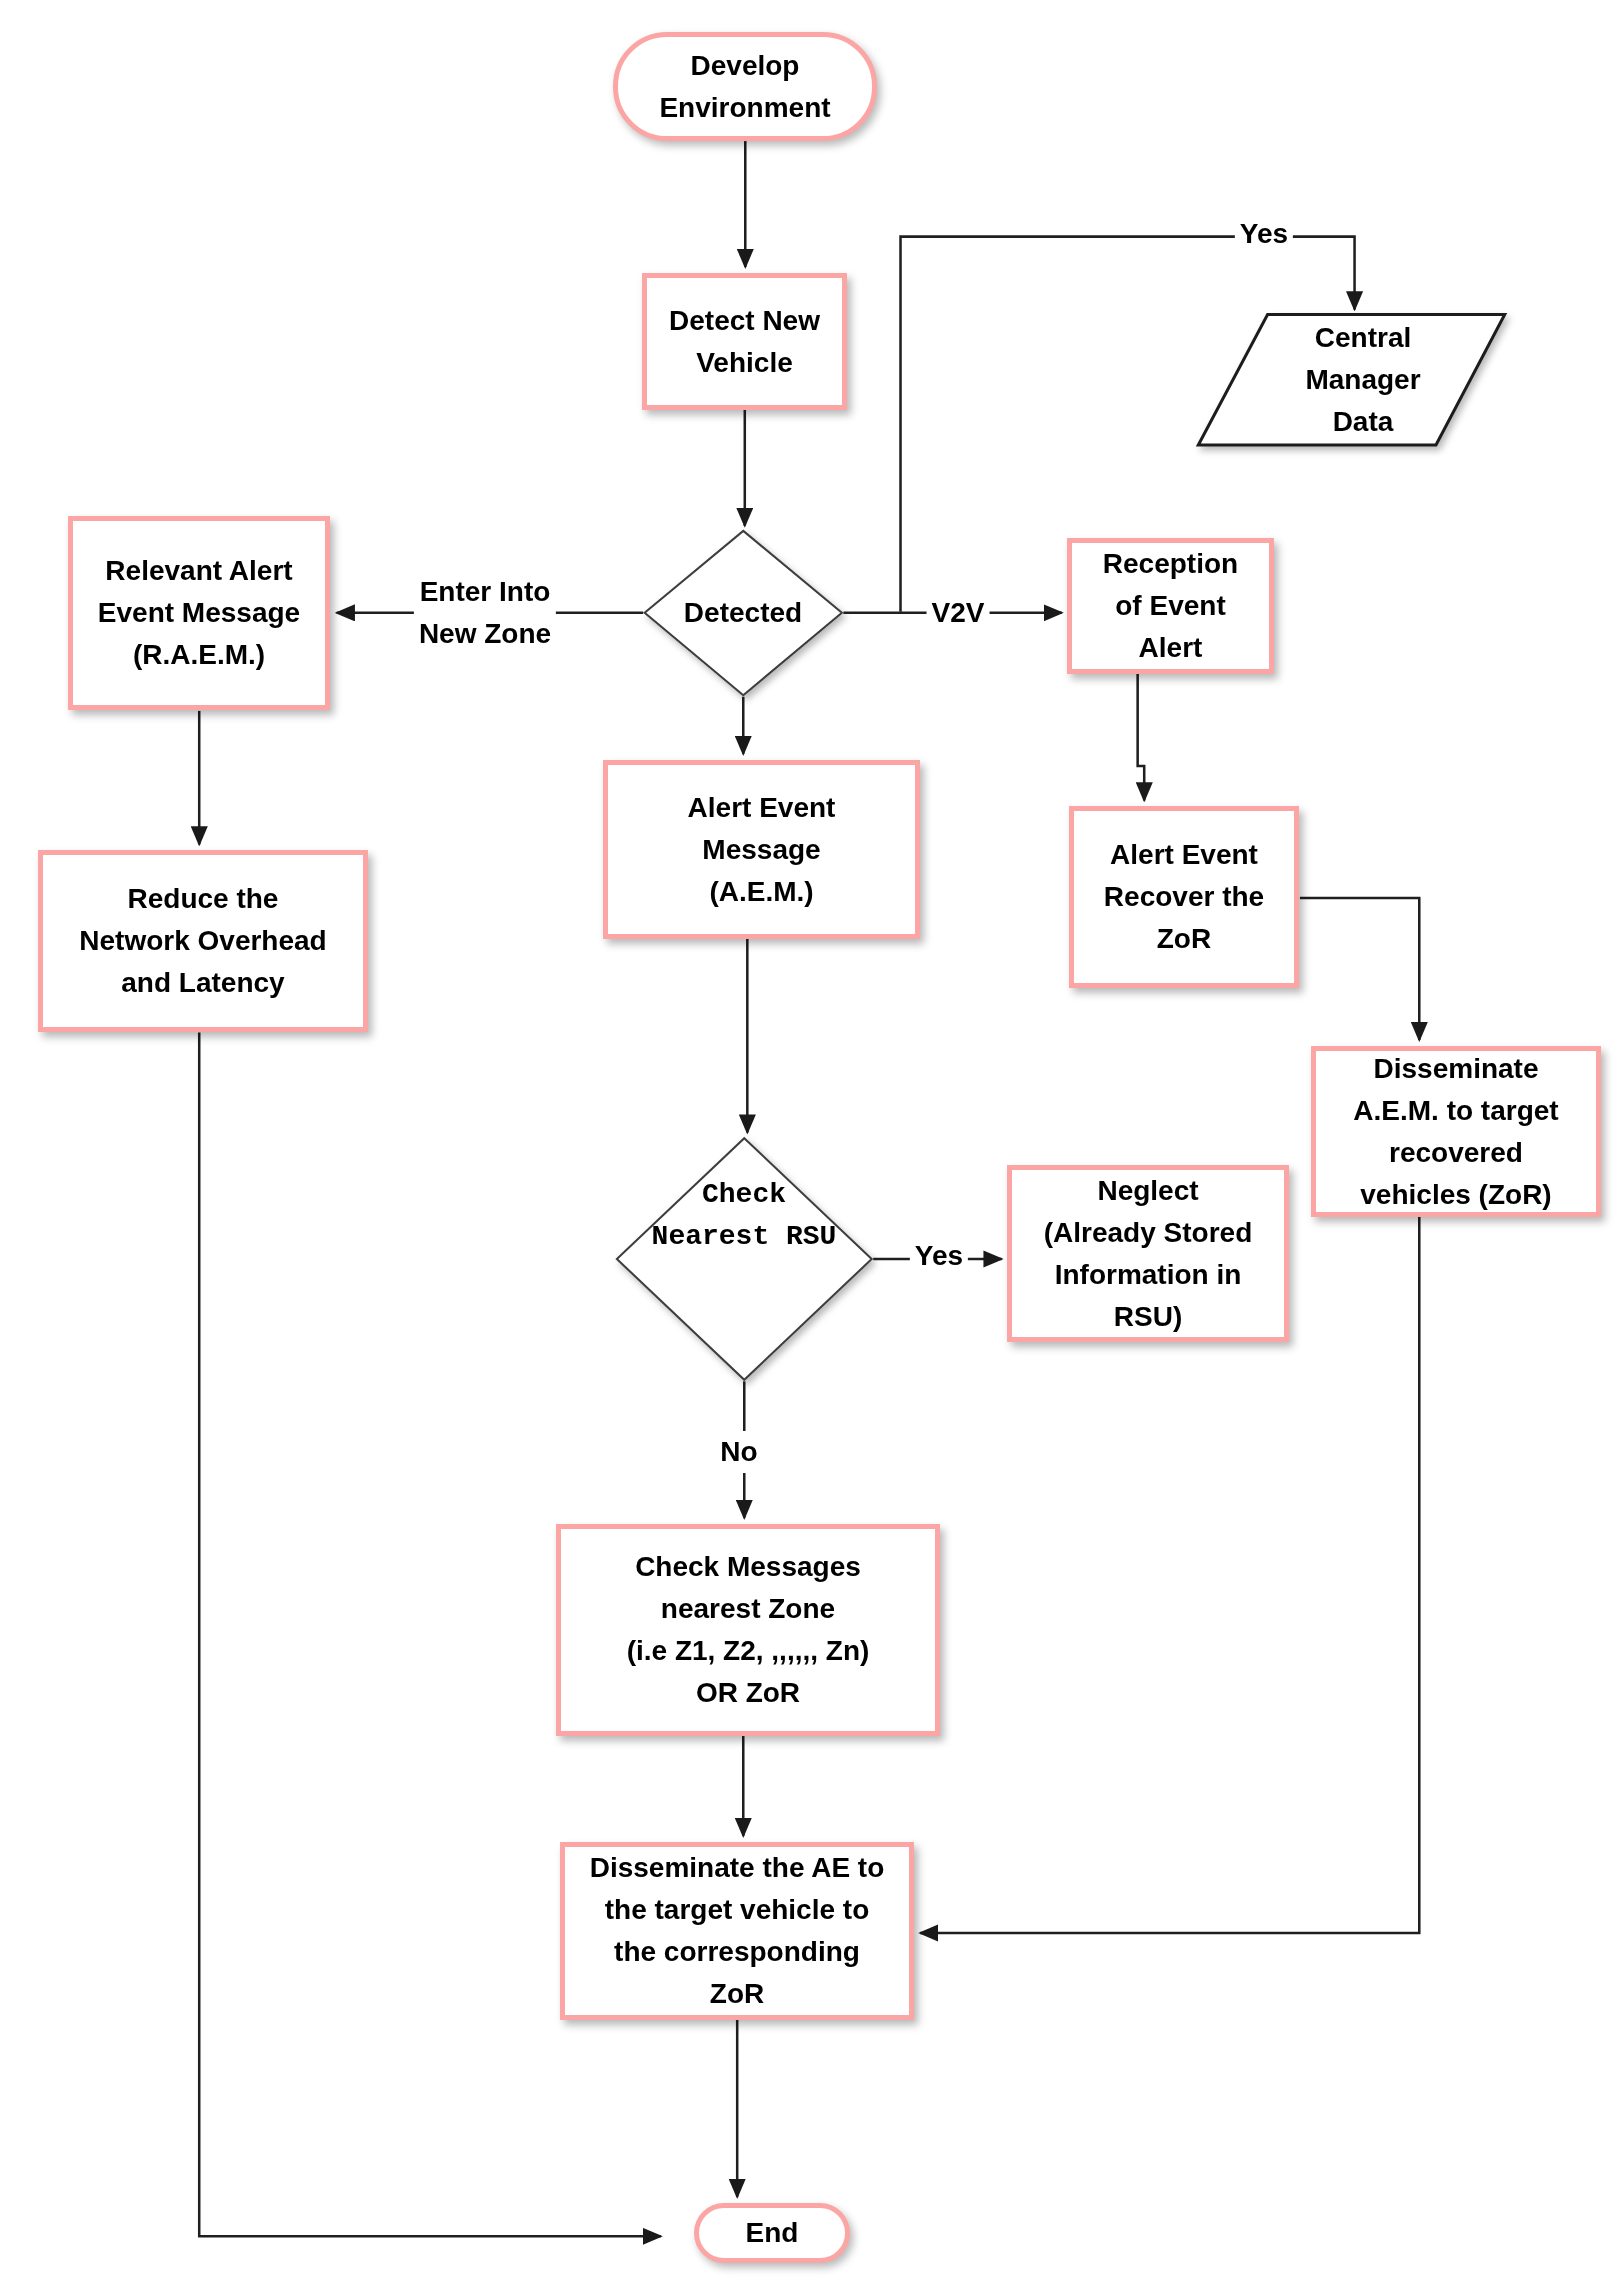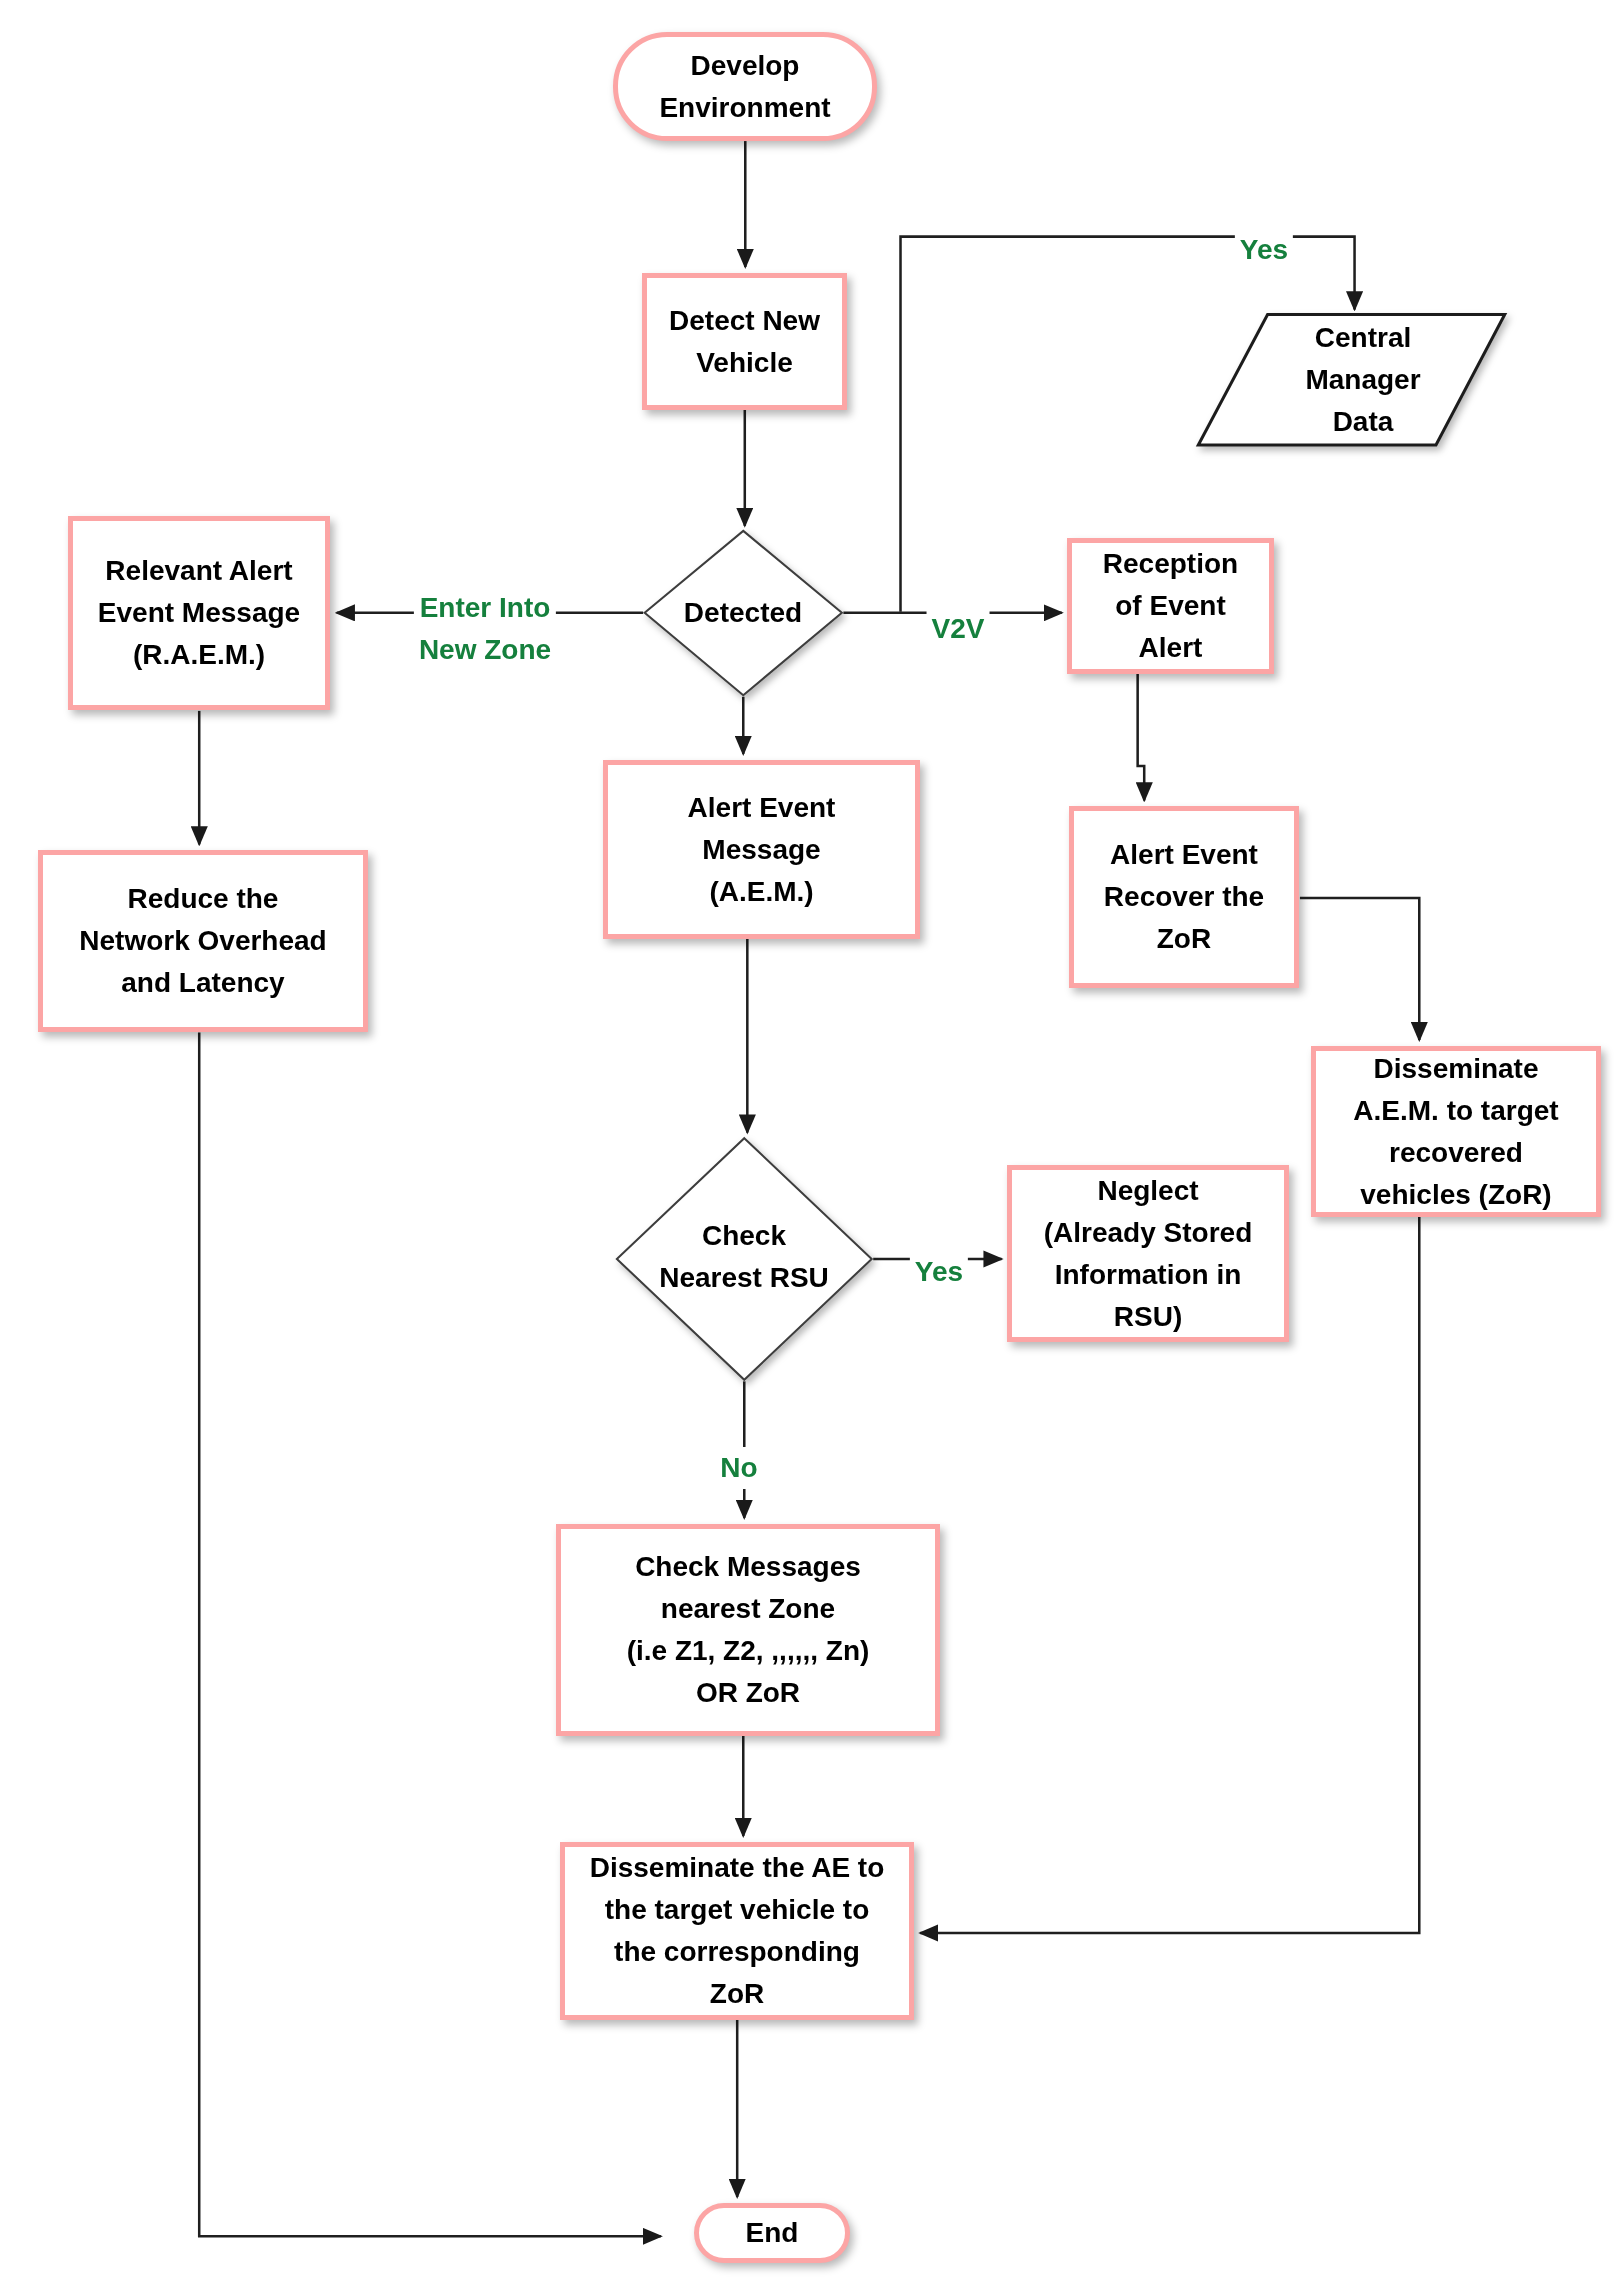--- a/index.html
+++ b/index.html
@@ -54,27 +54,26 @@
     line-height: 1.5;
     white-space: pre-line;
     z-index: 3;
   }
   .edge-label {
     position: absolute;
     transform: translate(-50%, -50%);
     text-align: center;
     background: #ffffff;
     padding: 0 5px;
-    color: #15803d;
+    color: #000000;
     font-weight: bold;
     font-size: 28px;
     line-height: 1.5;
     white-space: pre-line;
     z-index: 3;
-    margin-top: 16px;
   }
 </style>
 </head>
 <body>
 
 <div id="canvas">
 
   <svg id="wires" width="1619" height="2295" viewBox="0 0 3202 4539">
     <defs>
       <marker id="arrow" markerUnits="userSpaceOnUse" markerWidth="40" markerHeight="34" refX="36" refY="17" orient="auto">
@@ -149,21 +148,21 @@
 OR ZoR</div>
 
   <div class="node" style="left:560px; top:1842px; width:354px; height:178px;">Disseminate the AE to
 the target vehicle to
 the corresponding
 ZoR</div>
 
   <div class="node stadium-end" style="left:694px; top:2203px; width:156px; height:60px;">End</div>
 
   <div class="shape-text" style="left:743px; top:613px;">Detected</div>
-  <div class="shape-text" style="left:744px; top:1257px;">Check
+  <div class="shape-text" style="left:744px; top:1216px;font-family:Liberation Mono, monospace;">Check
 Nearest RSU</div>
   <div class="shape-text" style="left:1351px; top:380px;margin-left:12px;">Central
 Manager
 Data</div>
 
   <div class="edge-label" style="left:1264px; top:234px;">Yes</div>
   <div class="edge-label" style="left:485px;  top:613px;">Enter Into
 New Zone</div>
   <div class="edge-label" style="left:958px; top:613px;">V2V</div>
   <div class="edge-label" style="left:939px; top:1256px;">Yes</div>

